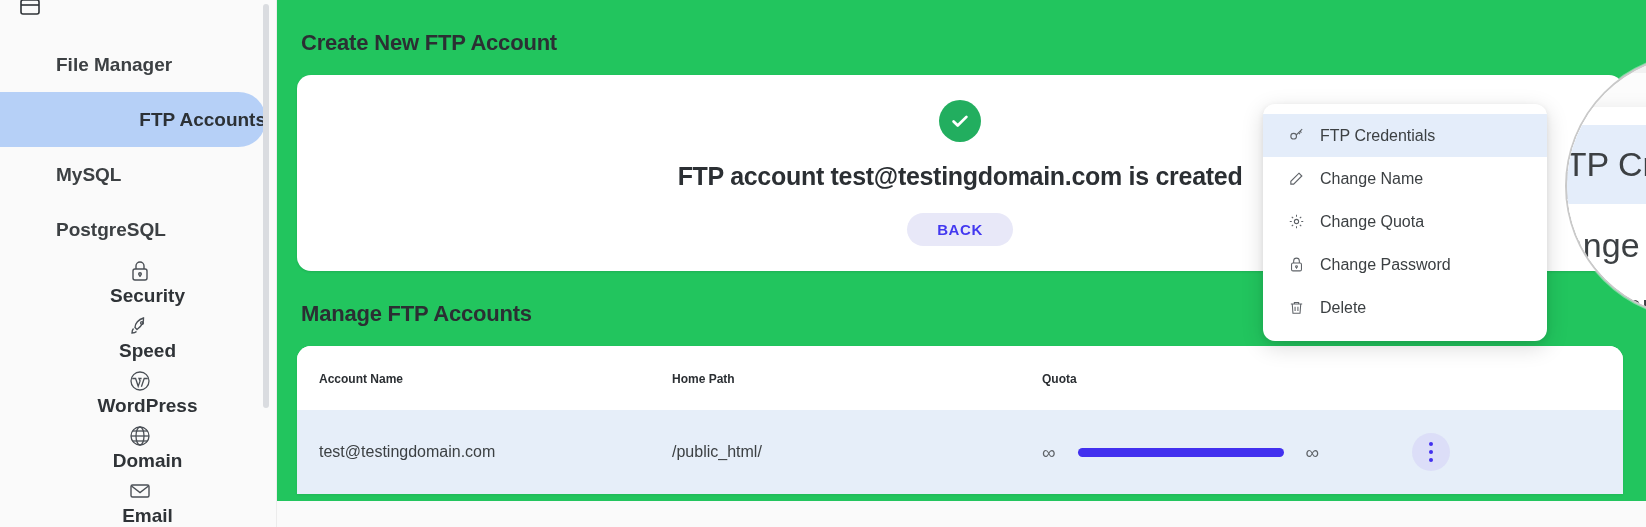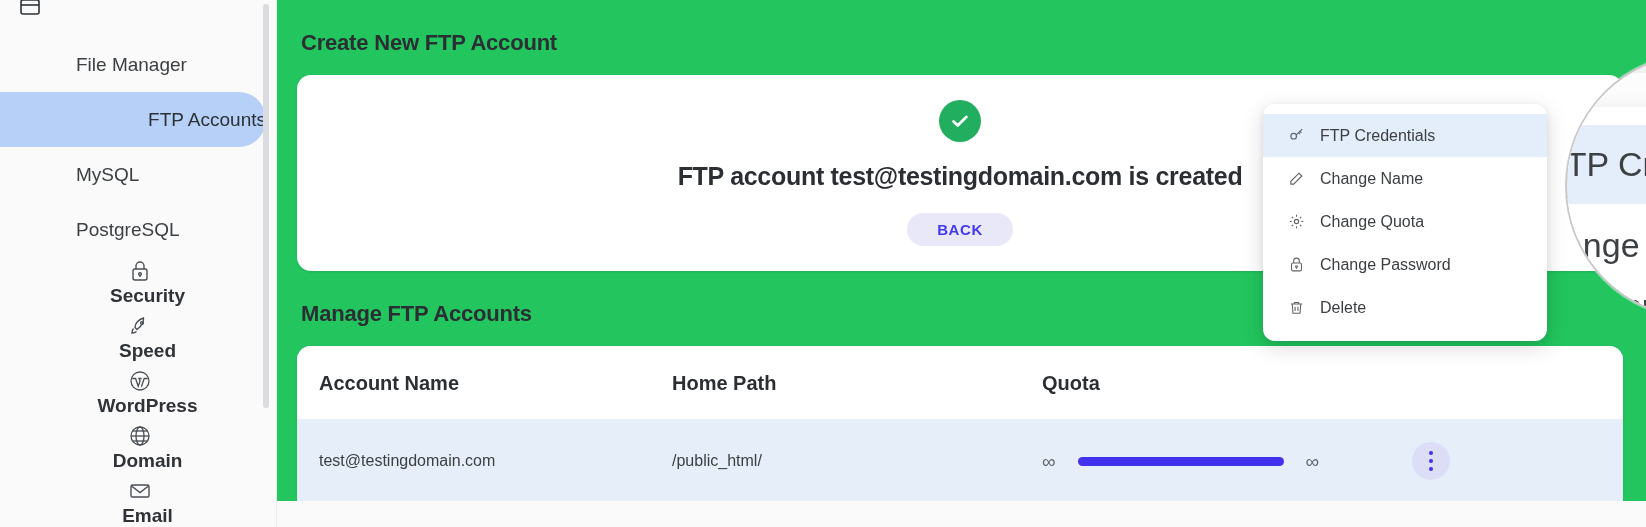--- a/index.html
+++ b/index.html
@@ -28,24 +28,24 @@
   .sidebar-inner {
     position: absolute;
     top: -18px;
     left: 0;
     width: 277px;
   }
   .nav-sub {
     display: flex;
     align-items: center;
     height: 55px;
-    padding-left: 76px;
+    padding-left: 56px;
     font-size: 19px;
     color: #3c4043;
-    font-weight: 400;
+    font-weight: 700;
     white-space: nowrap;
   }
   .nav-sub.active {
     background: #b6d0f7;
     border-radius: 0 30px 30px 0;
     width: 266px;
     color: #2c3136;
     justify-content: flex-end;
   }
   .nav-group {
@@ -172,21 +172,21 @@
     box-shadow: 0 1px 3px rgba(0,0,0,0.07);
     overflow: hidden;
   }
   table.ftp-table {
     width: 100%;
     border-collapse: collapse;
     table-layout: fixed;
   }
   table.ftp-table th {
     text-align: left;
-    font-size: 20px;
+    font-size: 12px;
     font-weight: bold;
     color: #2b2f33;
     padding: 26px 0 24px 0;
     background: #ffffff;
   }
   table.ftp-table td {
     font-size: 16px;
     color: #3c4043;
     padding: 23px 0 23px 0;
     background: #e6eef9;

